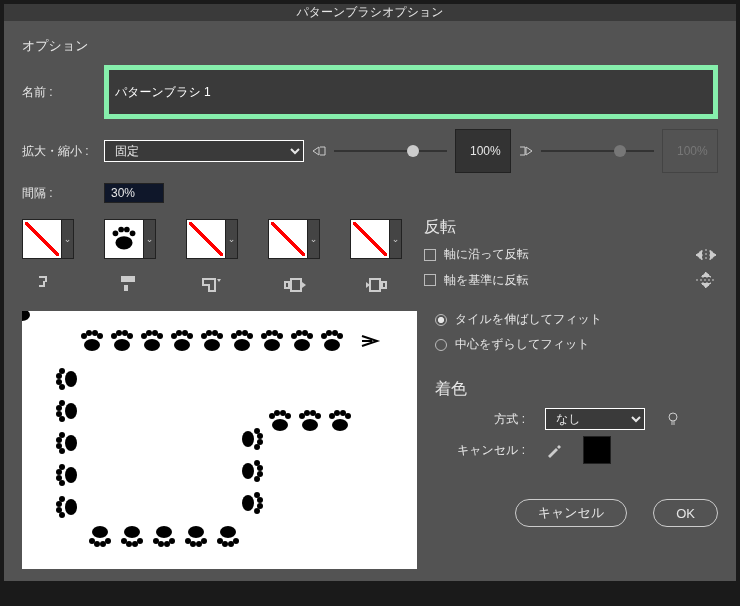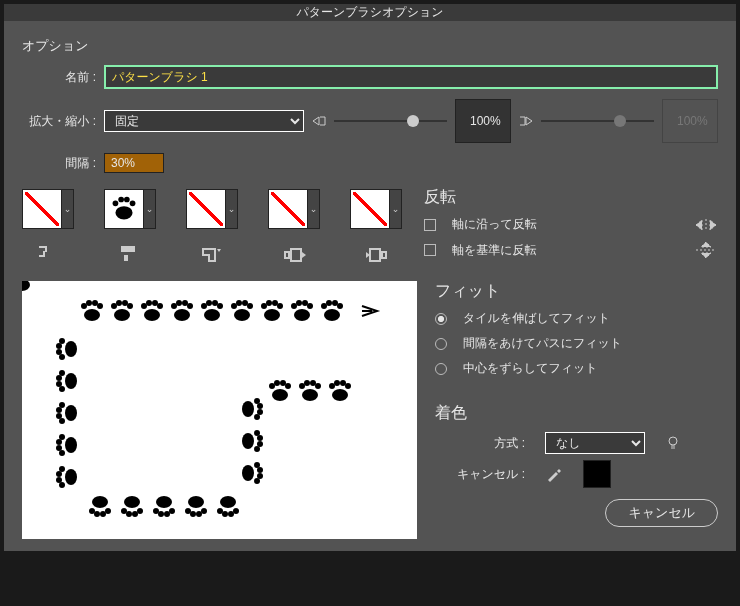--- a/index.html
+++ b/index.html
@@ -2,46 +2,46 @@
 <html><head>
 <meta charset="utf-8">
 <style>
   *{margin:0;padding:0;box-sizing:border-box;font-family:'Hiragino Kaku Gothic ProN','メイリオ',sans-serif;font-size:12px;color:#e6e6e6;}
   body{background:#1a1a1a;width:740px;height:606px;overflow:hidden;}
   .window{background:#2a2a2a;margin:4px;height:537px;position:relative;display:flex;flex-direction:column;}
   .titlebar{background:#3a3a3a;height:26px;display:flex;align-items:center;justify-content:center;font-size:13px;position:relative;}
   .content{flex:1;padding:12px 18px;background:#535353;display:flex;flex-direction:column;}
   .section-title{margin:4px 0 10px 0;font-size:13px;}
   .row{display:flex;align-items:center;margin-bottom:10px;}
-  .lbl{width:82px;text-align:right;padding-right:8px;}
-  input[type=text]{background:#3a3a3a;border:2px solid #86efac;color:#fde047;padding:3px 6px;}
+  .lbl{width:82px;text-align:left;padding-right:8px;}
+  input[type=text]{background:#3a3a3a;border:5px solid #86efac;color:#ffffff;padding:15px 6px;}
   .name-input{flex:1;}
   select{background:#3a3a3a;border:1px solid #ffffff;color:#e6e6e6;padding:2px 6px;}
   .scale-select{width:200px;}
   .slider-wrap{flex:1;display:flex;align-items:center;gap:8px;margin-left:8px;}
   .flip-icon,.flip-icon2{width:14px;height:14px;flex:none;}
   .track{flex:1;height:2px;background:#333;position:relative;}
   .thumb{width:12px;height:12px;border-radius:50%;background:#ccc;position:absolute;top:-5px;transform:translateX(-50%);}
   .pct{background:#333;width:56px;text-align:center;padding:14px;border:1px solid #222;}
   .pct.dis{color:#777;border-color:#444;background:transparent;}
-  .spacing-val{width:60px;background:#a16207;padding:2px 6px;border:1px solid #222;}
+  .spacing-val{width:60px;background:#0f172a;padding:2px 6px;border:1px solid #222;}
 
   .tiles{display:flex;gap:30px;margin-top:6px;}
   .tile-col{display:flex;flex-direction:column;align-items:center;gap:14px;}
   .swatch{width:40px;height:40px;background:#fff;border:1px solid #222;position:relative;}
   .swatch.none::after{content:"";position:absolute;left:2px;top:2px;right:2px;bottom:2px;background:linear-gradient(to top right,transparent 46%,red 46%,red 54%,transparent 54%);}
   .swatch-wrap{display:flex;align-items:center;}
   .dd{width:12px;height:40px;display:flex;align-items:center;justify-content:center;color:#ccc;font-size:9px;background:#444;border:1px solid #222;border-left:none;}
   .corner-icon{width:24px;height:24px;}
 
   .lower{display:flex;margin-top:14px;flex:1;gap:18px;}
   .preview{width:395px;height:258px;background:#fff;}
   .right{flex:1;display:flex;flex-direction:column;gap:18px;}
   .panel-title{font-size:16px;margin-bottom:8px;}
-  .chk,.rad{display:flex;align-items:center;gap:16px;margin-bottom:8px;}
+  .chk,.rad{display:flex;align-items:center;gap:8px;margin-bottom:8px;}
   .chk input,.rad input{accent-color:#e6e6e6;appearance:none;width:12px;height:12px;border:1px solid #bbb;background:transparent;}
   .rad input{border-radius:50%;}
   .rad input:checked{background:radial-gradient(#e6e6e6 40%,transparent 45%);}
   .chk-icon{margin-left:auto;}
   .color-row{display:flex;align-items:center;gap:20px;margin:6px 0;}
   .color-lbl{width:90px;text-align:right;}
   .color-select{width:100px;}
   .key-swatch{width:28px;height:28px;background:#000;border:1px solid #222;}
   .hint-icon{width:16px;height:16px;}
 
@@ -261,28 +261,23 @@
               <use href="#paw"></use>
             </g>
           <g transform="translate(318,110)">
               <use href="#paw"></use>
             </g>
         </g>
       </svg>
 
       <div class="right">
         <div>
-          <div class="panel-title">フィット</div>
           <label class="rad">
               <input type="radio" name="fit" checked="" style="">
               <span>タイルを伸ばしてフィット</span>
-            </label>
-          <label class="rad">
-              <input type="radio" name="fit" style="">
-              <span>間隔をあけてパスにフィット</span>
             </label>
           <label class="rad">
               <input type="radio" name="fit" style="">
               <span>中心をずらしてフィット</span>
             </label>
         </div>
 
         <div>
           <div class="panel-title">着色</div>
           <div class="color-row">
@@ -299,16 +294,17 @@
                 <path d="M3 15 l8 -8 l2 2 l-8 8 z M12 6 l2 -2 l2 2 l-2 2" fill="#ccc"></path>
               </svg>
             <div class="key-swatch"></div>
           </div>
         </div>
       </div>
     </div>
 
     <div class="footer">
       <button class="btn">キャンセル</button>
+      <button class="btn">OK</button>
     </div>
 
   </div>
 </div>
 
 </body></html>

